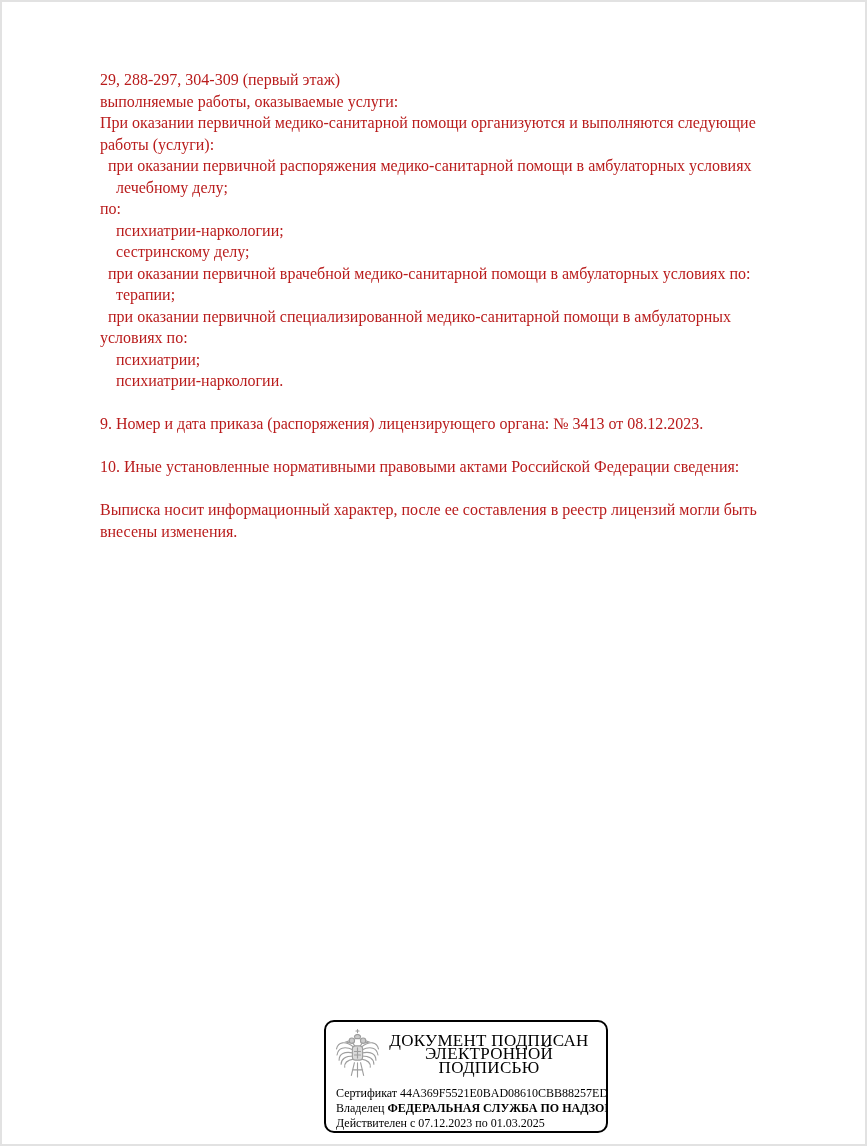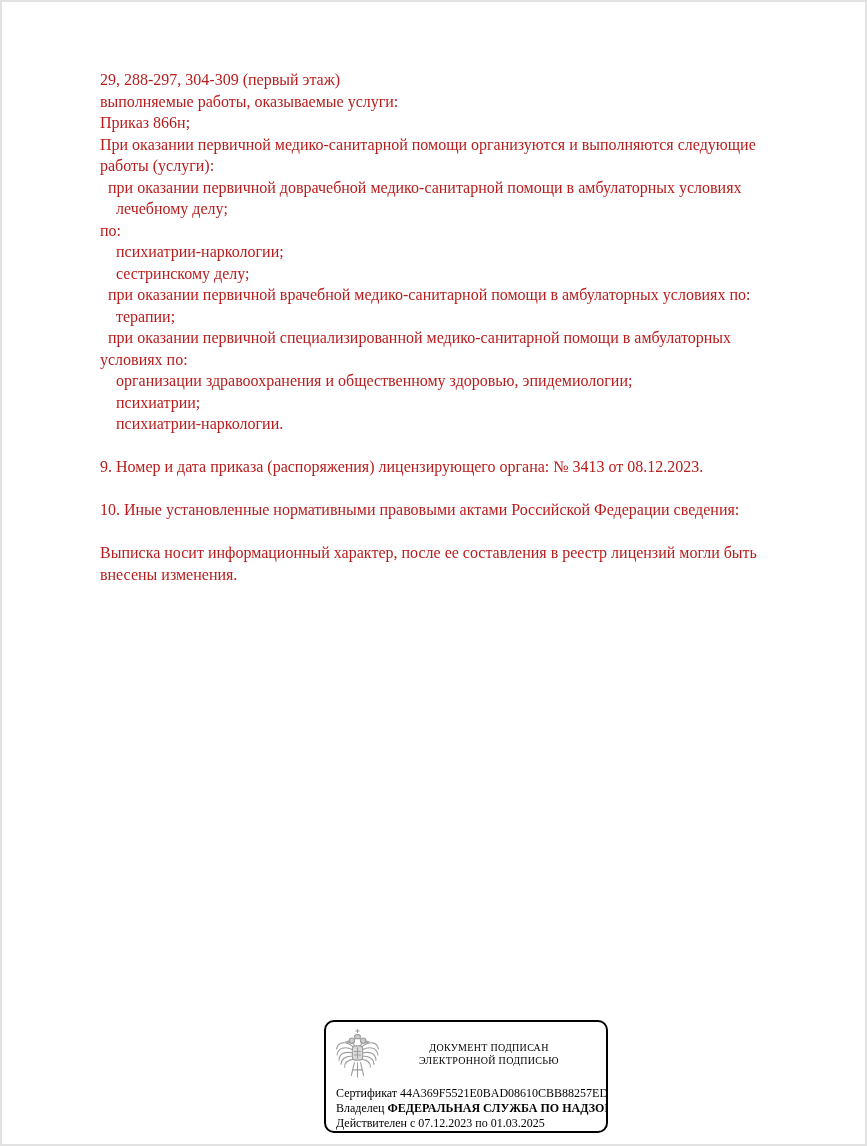--- a/index.html
+++ b/index.html
@@ -40,53 +40,51 @@
   .stamp-top {
     display: flex;
     align-items: center;
     height: 58px;
     padding: 3px 8px 0 9px;
   }
   .stamp-emblem { width: 45px; height: 52px; flex-shrink: 0; }
   .stamp-title {
     flex: 1;
     text-align: center;
-    font-size: 10px;
+    font-size: 17px;
     line-height: 13.5px;
     letter-spacing: 0.3px;
   }
   .stamp-lines {
     padding: 3px 0 0 10px;
     font-size: 12px;
     line-height: 15.2px;
     white-space: nowrap;
   }
   .stamp-lines b { font-weight: bold; }
 </style>
 </head>
 <body>
 
 <div class="page">
 
   <div class="doc-text">
       <div class="doc-line">29, 288-297, 304-309 (первый этаж)</div>
       <div class="doc-line">выполняемые работы, оказываемые услуги:</div>
-      <div class="doc-line">Приказ 866н;</div>
       <div class="doc-line">При оказании первичной медико-санитарной помощи организуются и выполняются следующие</div>
       <div class="doc-line">работы (услуги):</div>
-      <div class="doc-line">  при оказании первичной доврачебной медико-санитарной помощи в амбулаторных условиях</div>
+      <div class="doc-line">  при оказании первичной распоряжения медико-санитарной помощи в амбулаторных условиях</div>
       <div class="doc-line">    лечебному делу;</div>
       <div class="doc-line">по:</div>
       <div class="doc-line">    психиатрии-наркологии;</div>
       <div class="doc-line">    сестринскому делу;</div>
       <div class="doc-line">  при оказании первичной врачебной медико-санитарной помощи в амбулаторных условиях по:</div>
       <div class="doc-line">    терапии;</div>
       <div class="doc-line">  при оказании первичной специализированной медико-санитарной помощи в амбулаторных</div>
       <div class="doc-line">условиях по:</div>
-      <div class="doc-line">    организации здравоохранения и общественному здоровью, эпидемиологии;</div>
       <div class="doc-line">    психиатрии;</div>
       <div class="doc-line">    психиатрии-наркологии.</div>
       <div class="doc-line">&nbsp;</div>
       <div class="doc-line">9. Номер и дата приказа (распоряжения) лицензирующего органа: № 3413 от 08.12.2023.</div>
       <div class="doc-line">&nbsp;</div>
       <div class="doc-line">10. Иные установленные нормативными правовыми актами Российской Федерации сведения:</div>
       <div class="doc-line">&nbsp;</div>
       <div class="doc-line">Выписка носит информационный характер, после ее составления в реестр лицензий могли быть</div>
       <div class="doc-line">внесены изменения.</div>
     </div>

